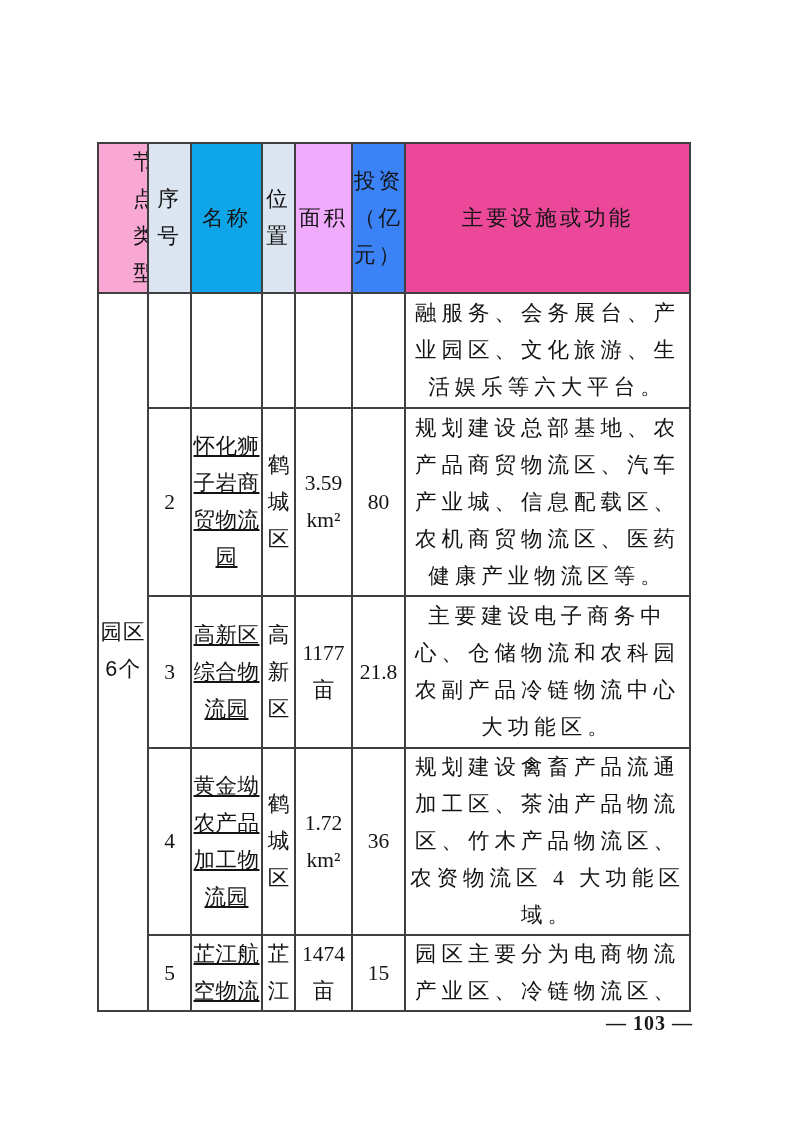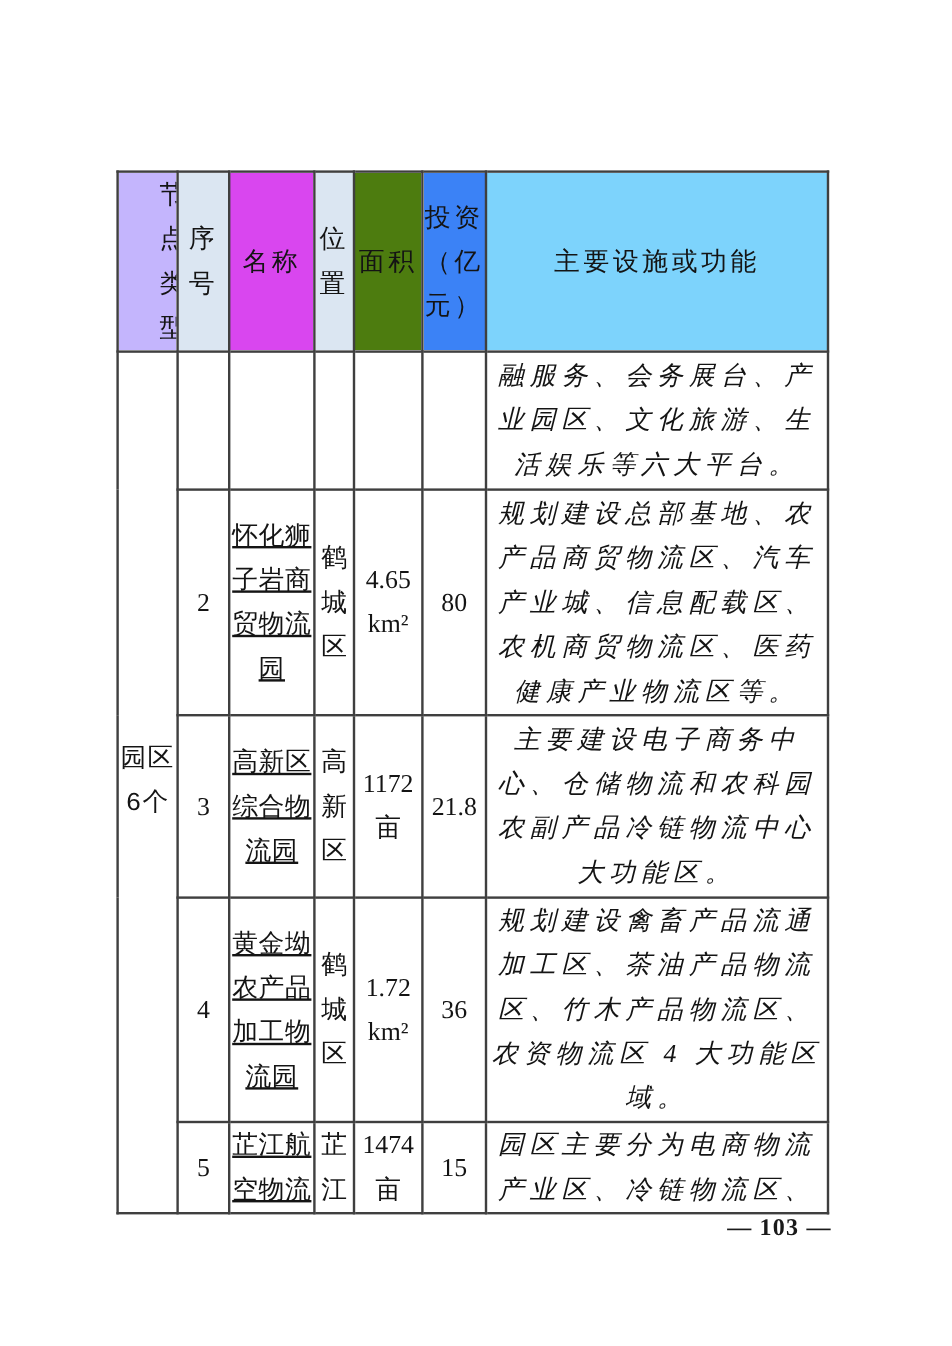--- a/index.html
+++ b/index.html
@@ -38,21 +38,20 @@
     vertical-align: top;
     padding-top: 10px;
     letter-spacing: 1px;
     font-family: Liberation Mono, monospace;
   }
   .c-name { letter-spacing: 0.5px; text-decoration: underline; }
   .c-desc {
     text-align: left;
     padding: 0 4px 0 6px;
     letter-spacing: 5px;
-    font-style: italic;
   }
   .footer {
     position: absolute;
     top: 1012px; right: 100px;
     font-size: 20px;
     letter-spacing: 1px;
     color: #1a1a1a;
     font-weight: bold;
   }
 </style>
@@ -66,32 +65,32 @@
       <col style="width:50px">
       <col style="width:43px">
       <col style="width:71px">
       <col style="width:33px">
       <col style="width:57px">
       <col style="width:53px">
       <col style="width:285px">
     </colgroup>
     <thead>
       <tr class="header-row">
-        <th style="background: #c4b5fd; padding-left: 34px;">节点
+        <th style="background: #f9a8d4; padding-left: 34px;">节点
 类型</th>
         <th style="background: rgb(219, 230, 242);">序
 号</th>
-        <th style="background: #d946ef;">名称</th>
+        <th style="background: #0ea5e9;">名称</th>
         <th style="background: rgb(219, 230, 242);">位
 置</th>
-        <th style="background: #4d7c0f;">面积</th>
+        <th style="background: #f0abfc;">面积</th>
         <th style="background: #3b82f6;">投资
 （亿
 元）</th>
-        <th style="background: #7dd3fc;">主要设施或功能</th>
+        <th style="background: #ec4899;">主要设施或功能</th>
       </tr>
     </thead>
     <tbody>
       <tr class="body-row" style="height:115px">
         <td class="c-cat" rowspan="5">园区
 6个</td>
         <td class="c-seq"></td>
         <td class="c-name"></td>
         <td class="c-loc"></td>
         <td class="c-area"></td>
@@ -102,38 +101,38 @@
       </tr>
       <tr class="body-row" style="height:188px">
         <td class="c-seq">2</td>
         <td class="c-name">怀化狮
 子岩商
 贸物流
 园</td>
         <td class="c-loc">鹤
 城
 区</td>
-        <td class="c-area">4.65
+        <td class="c-area">3.59
 km²</td>
         <td class="c-inv">80</td>
         <td class="c-desc">规划建设总部基地、农
 产品商贸物流区、汽车
 产业城、信息配载区、
 农机商贸物流区、医药
 健康产业物流区等。</td>
       </tr>
       <tr class="body-row" style="height:152px">
         <td class="c-seq">3</td>
         <td class="c-name">高新区
 综合物
 流园</td>
         <td class="c-loc">高
 新
 区</td>
-        <td class="c-area">1172
+        <td class="c-area">1177
 亩</td>
         <td class="c-inv">21.8</td>
         <td class="c-desc">主要建设电子商务中
 心、仓储物流和农科园
 农副产品冷链物流中心
 大功能区。</td>
       </tr>
       <tr class="body-row" style="height:185px">
         <td class="c-seq">4</td>
         <td class="c-name">黄金坳

